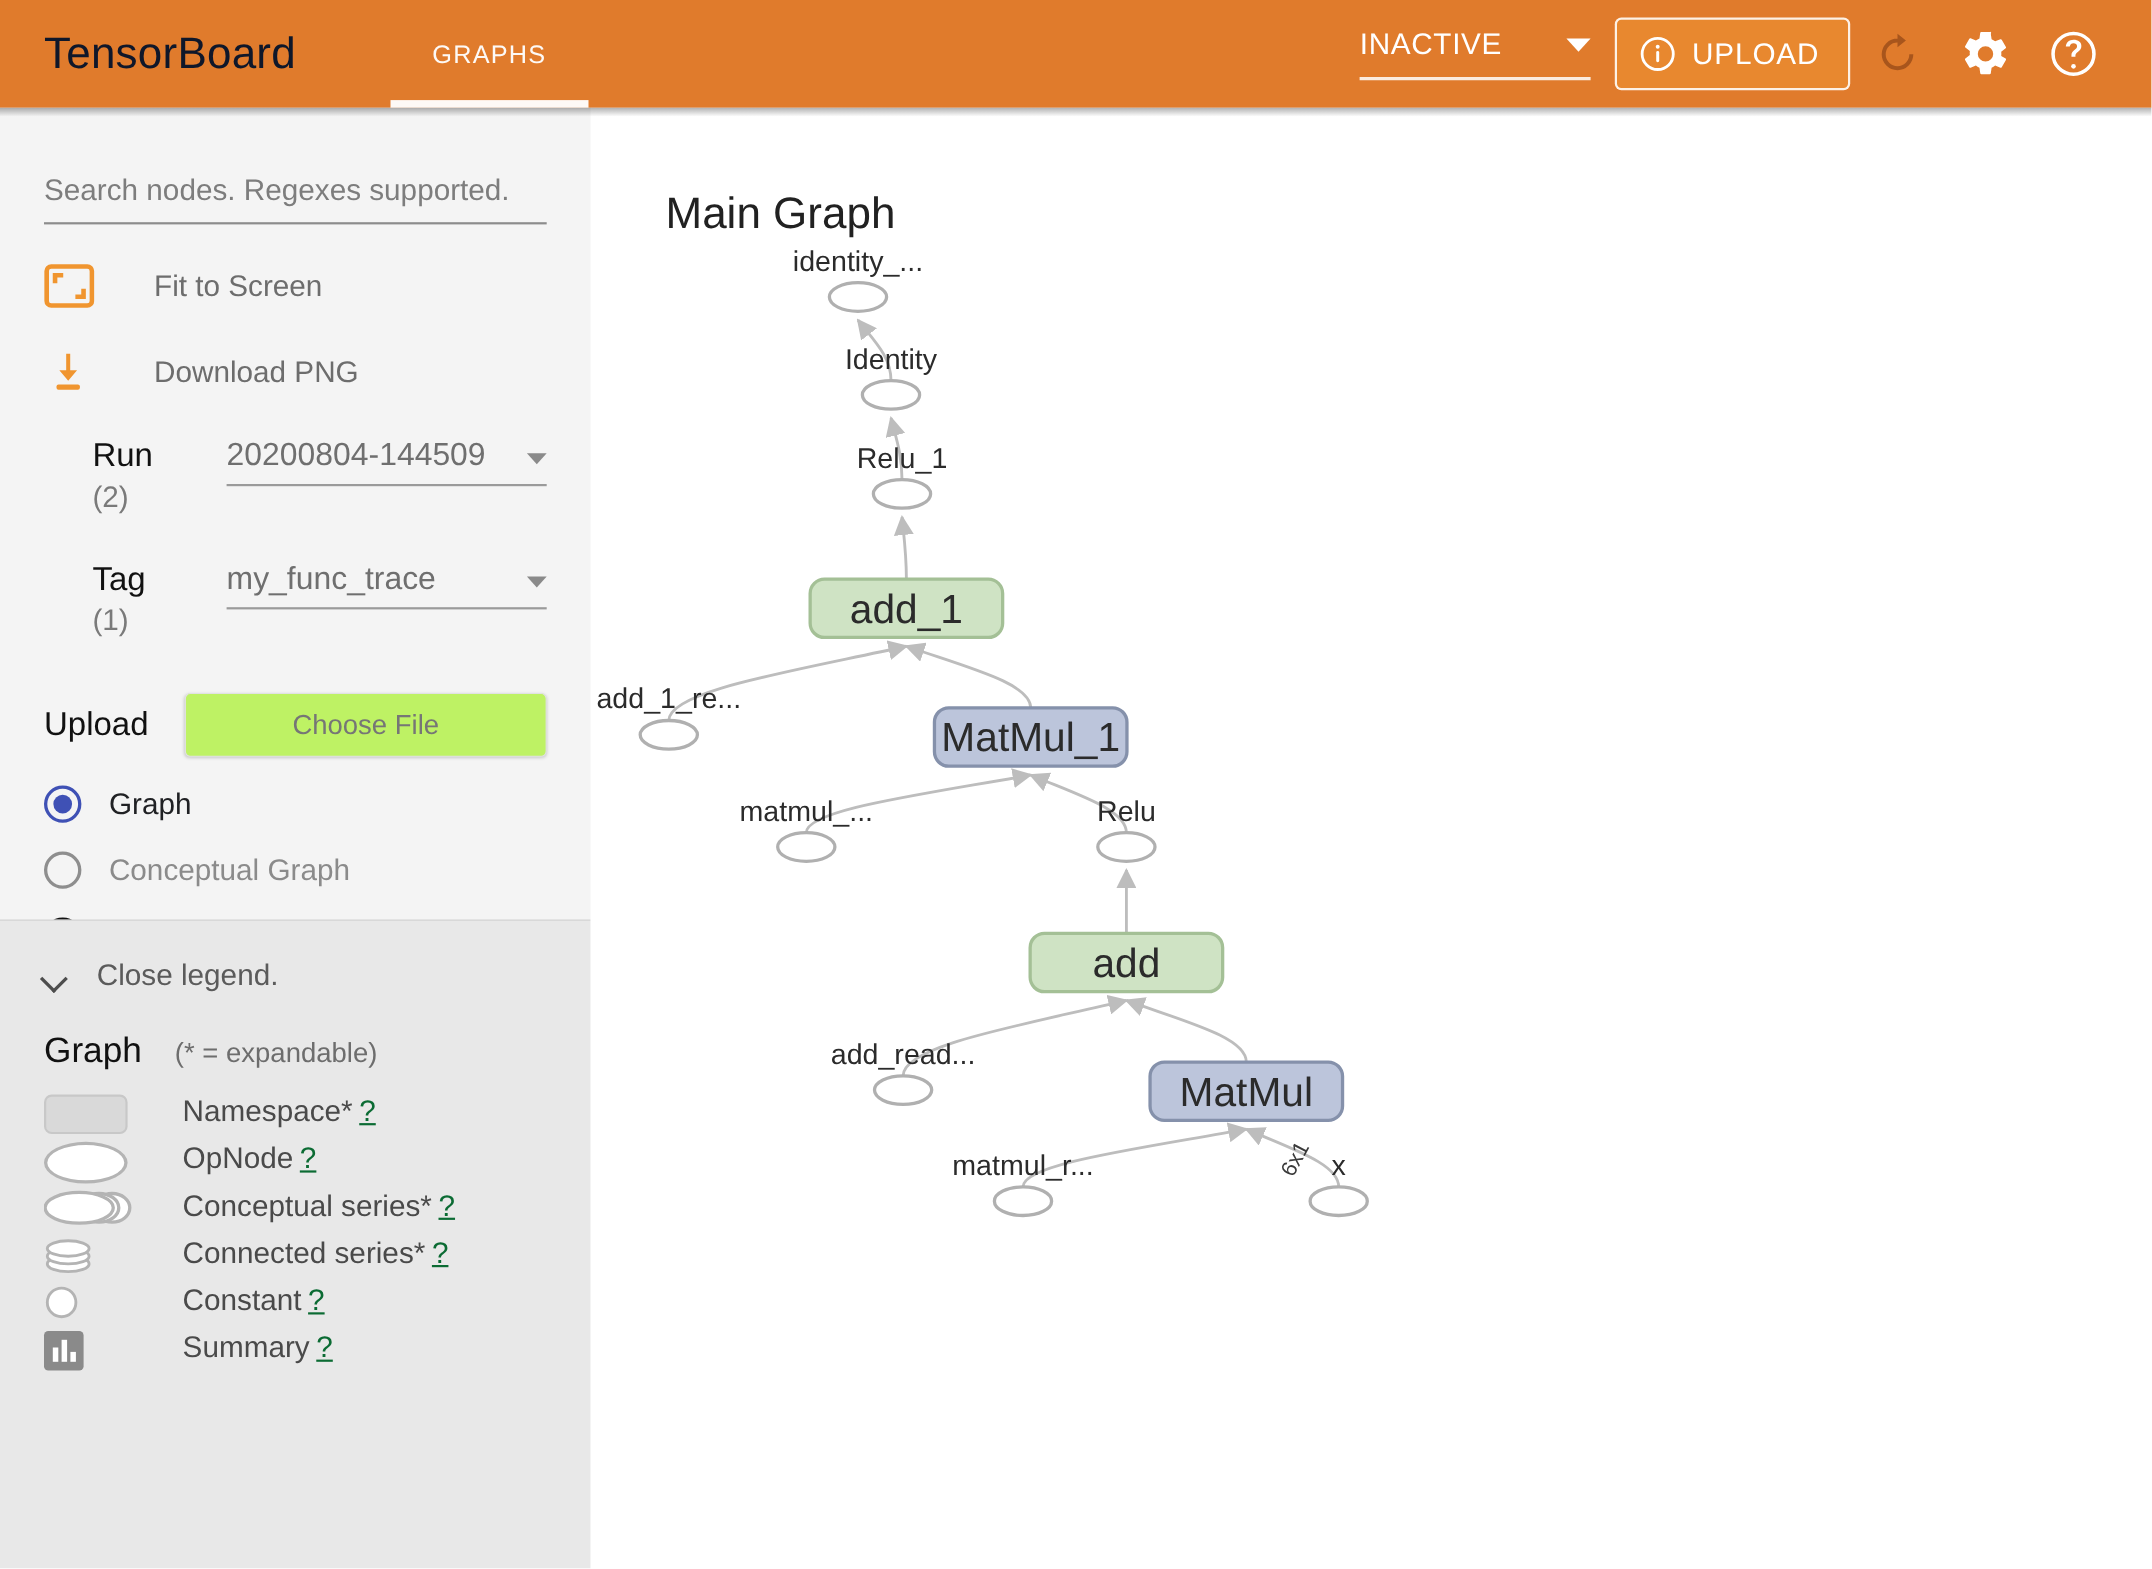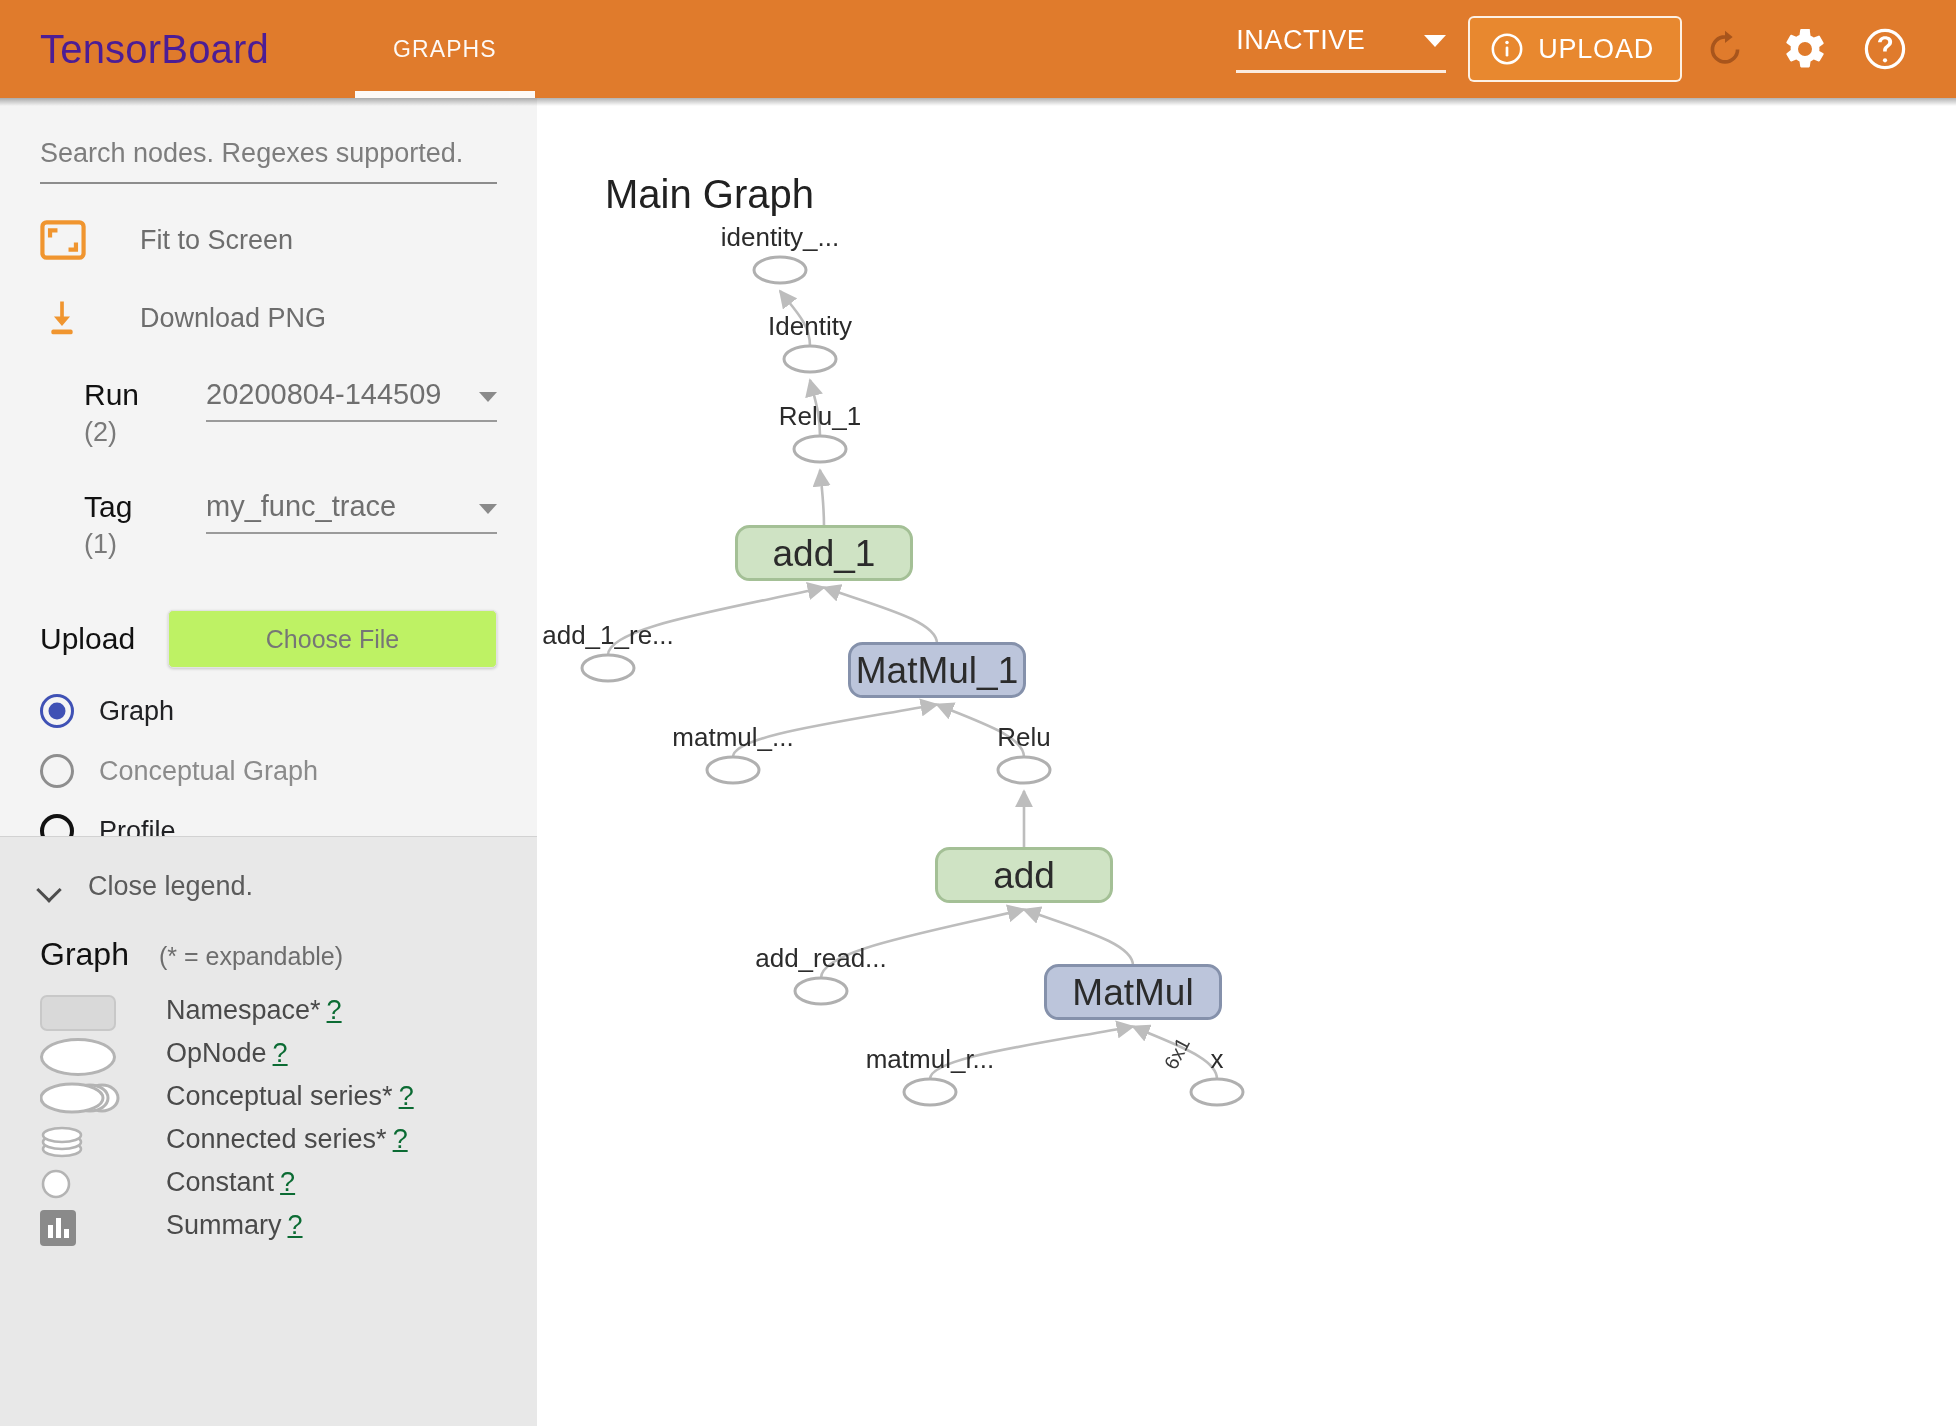--- a/index.html
+++ b/index.html
@@ -11,21 +11,21 @@
   }
   #app { position: relative; width: 1956px; height: 1426px; }
 
   
   .topbar {
     position: absolute; left: 0; top: 0; width: 1956px; height: 98px;
     background: #e07b2c;
     display: flex; align-items: center;
   }
   .brand {
-    color: #4c1d95; font-size: 40px; font-weight: 400;
+    color: #0f172a; font-size: 40px; font-weight: 400;
     margin-left: 40px; letter-spacing: .2px; white-space: nowrap;
   }
   .tabs { display: flex; align-items: stretch; height: 98px; margin-left: 86px; }
   .tab {
     position: relative; display: flex; align-items: center; justify-content: center;
     padding: 0 38px; color: #ffffff; font-size: 23px; letter-spacing: 1.1px;
     font-weight: 400; cursor: pointer; opacity: .96;
   }
   .tab.active::after {
     content: ""; position: absolute; left: 0; right: 0; bottom: 0;
@@ -68,21 +68,21 @@
     z-index: 8; pointer-events: none;
   }
 
   
   .sidebar {
     position: absolute; left: 0; top: 0; width: 537px; height: 1328px;
     background: #f4f4f4; overflow: hidden;
   }
   .sb-pad { padding: 0 40px; }
 
-  .search-wrap { margin-top: 40px; }
+  .search-wrap { margin-top: 60px; }
   .search-input {
     width: 100%; box-sizing: border-box;
     border: none; border-bottom: 2px solid #8c8c8c; background: transparent;
     font-family: "Liberation Sans", sans-serif; font-size: 27px; color: #5f6368;
     padding: 0 0 13px 0; outline: none;
   }
   .search-input::placeholder { color: #7d7d7d; }
 
   .action-row {
     display: flex; align-items: center; margin-top: 36px; cursor: pointer;

